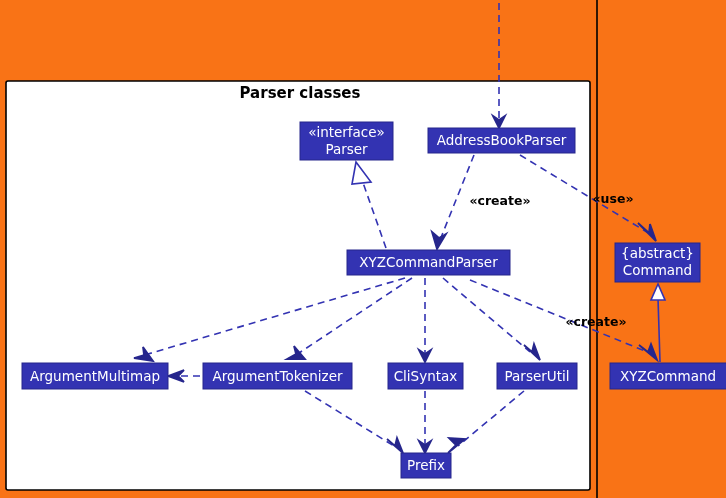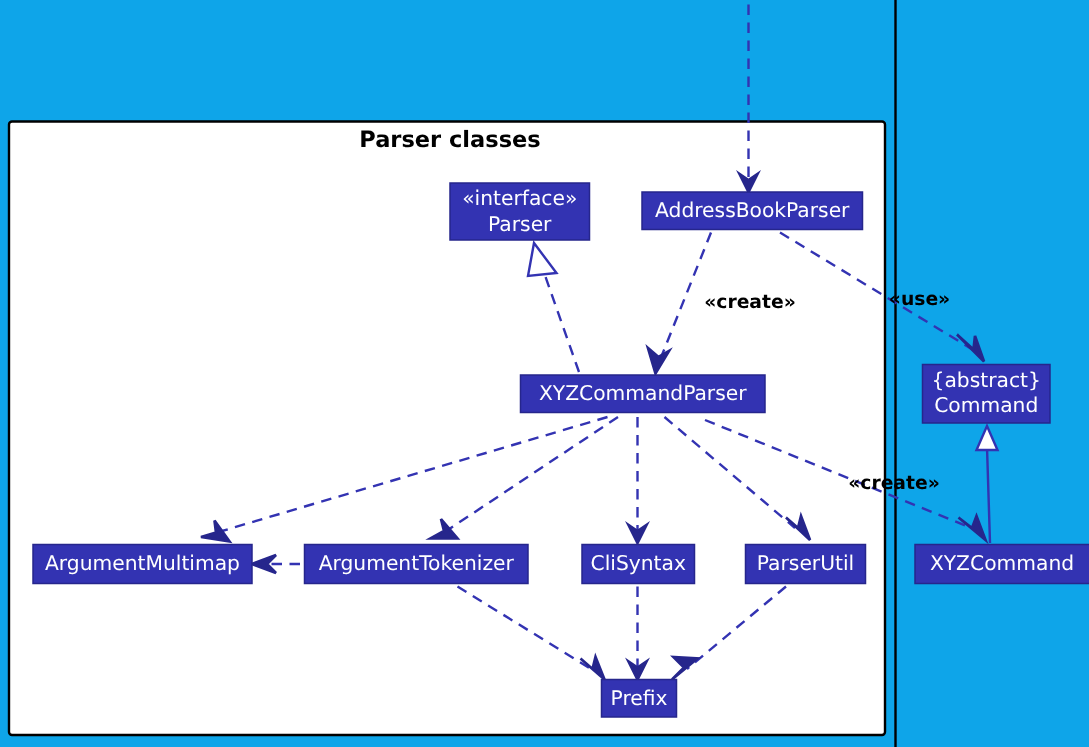--- a/index.html
+++ b/index.html
@@ -4,21 +4,21 @@
 <style>
   html, body {
     margin: 0;
     padding: 0;
     background: #ffffff;
   }
   #canvas-wrap {
     position: relative;
     width: 726px;
     height: 498px;
-    background: #0ea5e9;
+    background: #f97316;
     overflow: hidden;
     font-family: "DejaVu Sans", sans-serif;
   }
   svg#diagram {
     position: absolute;
     left: 0;
     top: 0;
     width: 726px;
     height: 498px;
   }

